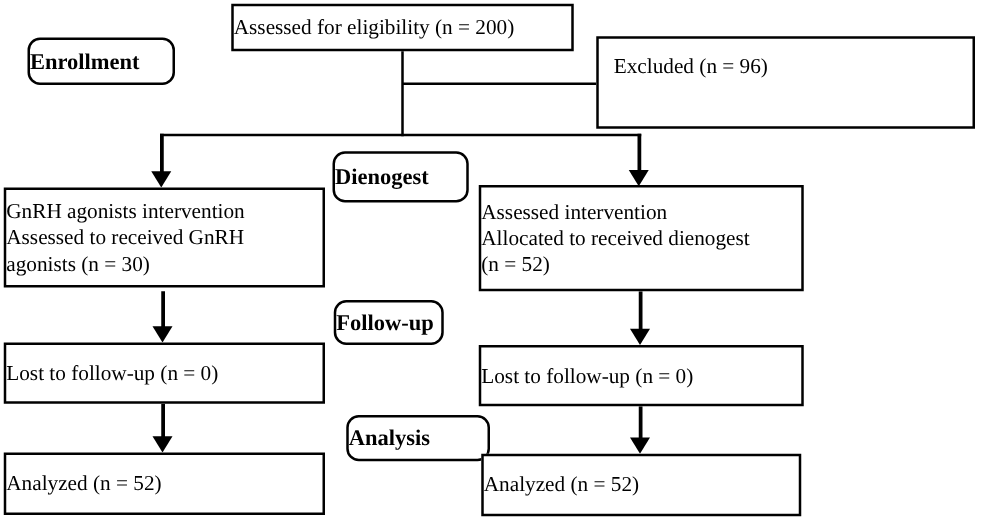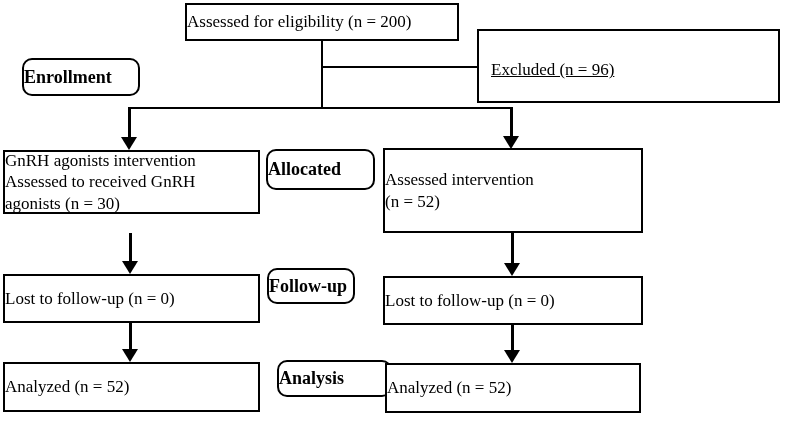--- a/index.html
+++ b/index.html
@@ -26,29 +26,27 @@
     align-items:flex-start;
     justify-content:center;
     text-align:center;
     font-size:17px;
     line-height:1.24;
   }
   .label-box{
     border-radius:10px;
     font-weight:bold;
     font-size:18px;
-    margin-top:28px;
   }
   .excluded-box{
     align-items:flex-start;
-    justify-content:center;
+    justify-content:space-between;
     text-align:left;
     padding:9px 8px 0 12px;
     line-height:1.55;
-    text-decoration:underline;
   }
   .bullet-row span:first-child{
     display:inline-block;
     width:20px;
     font-size:15px;
   }
   .cline{position:absolute;background:var(--line);}
   .shaft{position:absolute;width:3px;background:var(--line);}
   .head{
     position:absolute;width:0;height:0;
@@ -97,31 +95,32 @@
 
   <div class="box label-box" style="left:22px;top:30px;width:118px;height:38px">
     <div>Enrollment</div>
   </div>
 
   <div class="box excluded-box" style="left:477px;top:29px;width:303px;height:74px">
     <div>Excluded (n = 96)</div>
   </div>
 
   <div class="box label-box" style="left:266px;top:121px;width:109px;height:41px">
-    <div>Allocated</div>
+    <div>Dienogest</div>
   </div>
 
-  <div class="box" style="left:3px;top:150px;width:257px;height:64px">
+  <div class="box" style="left:3px;top:150px;width:257px;height:80px">
     <div>GnRH agonists intervention</div>
     <div>Assessed to received GnRH</div>
     <div>agonists (n = 30)</div>
   </div>
 
   <div class="box" style="left:383px;top:148px;width:260px;height:85px">
     <div>Assessed intervention</div>
+    <div>Allocated to received dienogest</div>
     <div>(n = 52)</div>
   </div>
 
   <div class="box label-box" style="left:267px;top:240px;width:88px;height:36px">
     <div>Follow-up</div>
   </div>
 
   <div class="box" style="left:3px;top:274px;width:257px;height:49px">
     <div>Lost to follow-up (n = 0)</div>
   </div>

